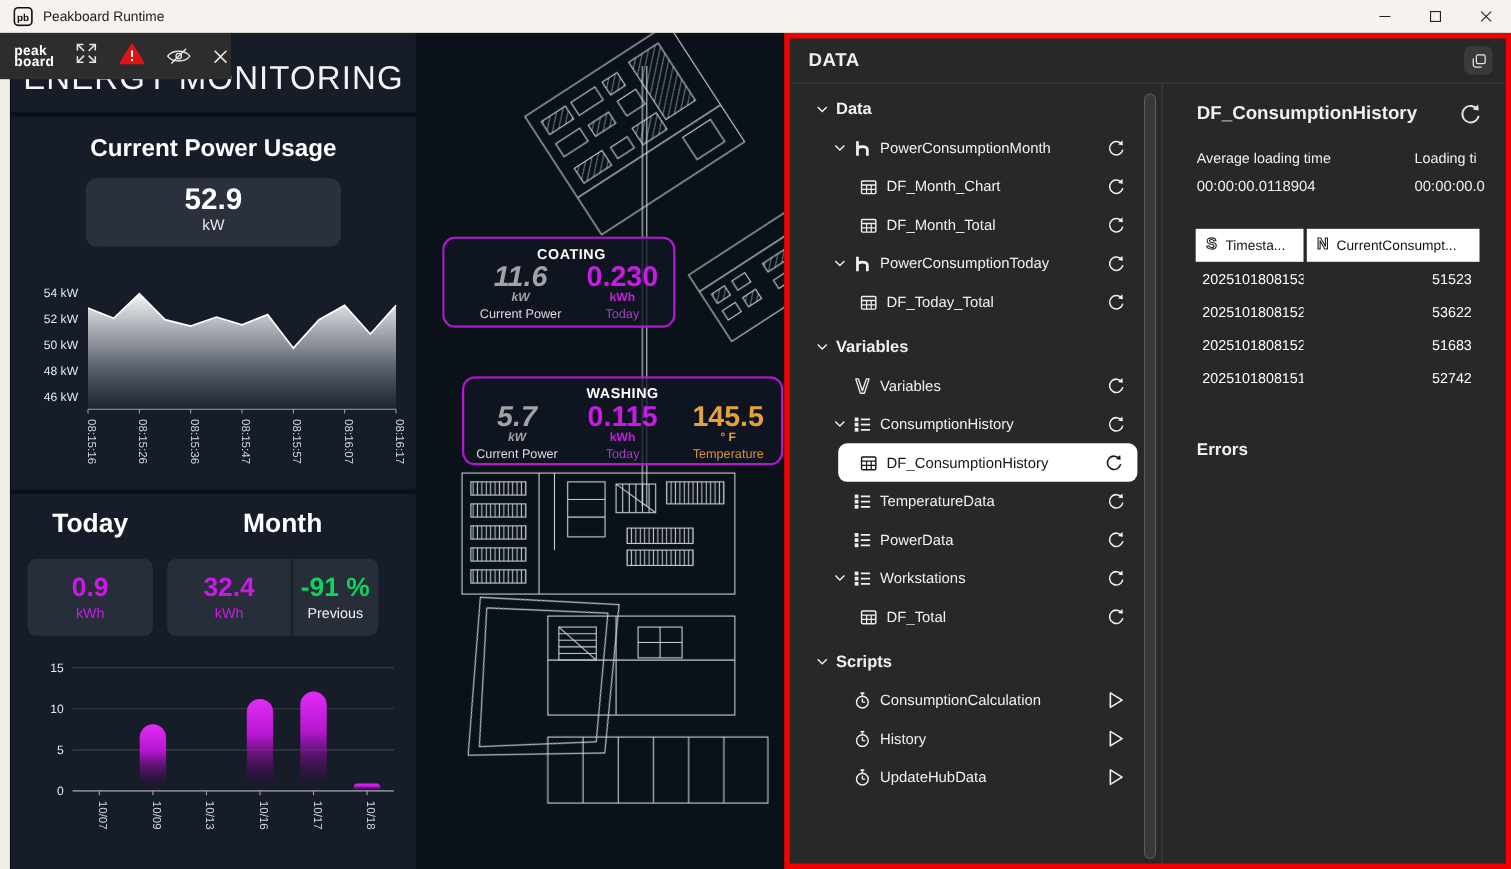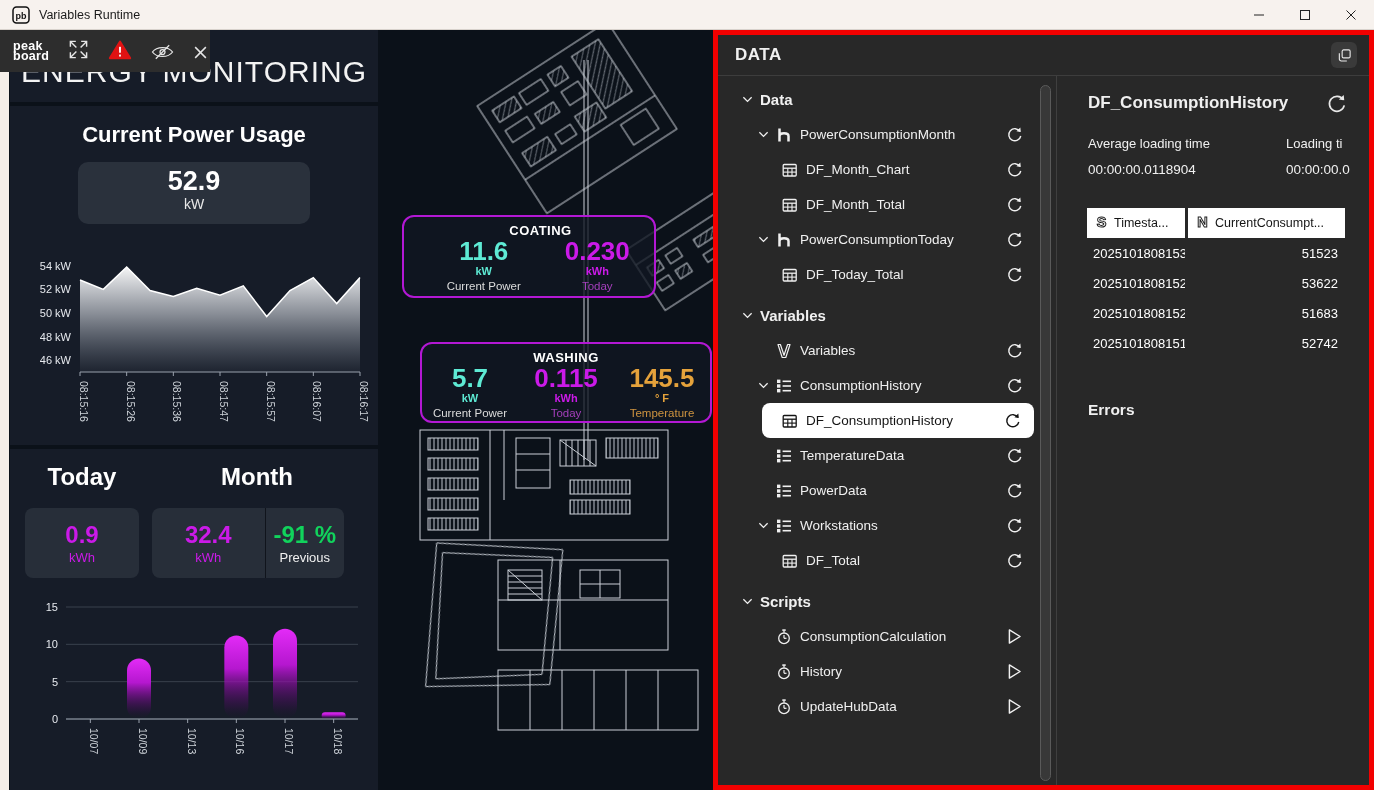--- a/index.html
+++ b/index.html
@@ -47,29 +47,29 @@
   .bigval { font-size:24px; font-weight:700; line-height:26px; }
   .smunit { font-size:13px; margin-top:2px; }
   .magenta { color:var(--magenta); }
   .green { color:var(--green); }
   .whitetxt { color:#f0f0f0; }
   #barChart { position:absolute; left:8px; top:140px; width:352px; height:185px; }
 
   
   .machine-card { position:absolute; background:rgba(17,23,34,0.78); border:2px solid var(--cardborder);
                   border-radius:12px; color:#fff; }
-  .coating { left:402px; top:185px; width:254px; height:83px;padding-left:23px; }
+  .coating { left:402px; top:185px; width:212px; height:83px;padding-left:23px; }
   .washing { left:420px; top:312px; width:292px; height:81px; }
   .mc-title { text-align:center; font-size:13px; font-weight:700; letter-spacing:.5px; margin-top:6px; }
   .mc-metrics { display:flex; margin-top:0; }
   .metric { flex:1; text-align:center; }
   .m-value { font-size:26px; font-weight:700; line-height:27px; }
   .m-unit { font-size:11px; font-weight:700; line-height:12px; }
   .m-label { font-size:11.5px; margin-top:3px; }
-  .c-white .m-value,.c-white .m-unit { color:#5eead4; } .c-white .m-label { color:#dcdcdc; }
+  .c-white .m-value,.c-white .m-unit { color:#a3a3a3;font-style:italic; } .c-white .m-label { color:#dcdcdc; }
   .c-magenta .m-value,.c-magenta .m-unit { color:var(--magenta); } .c-magenta .m-label { color:#a43fbb; }
   .c-orange .m-value,.c-orange .m-unit { color:var(--orange); } .c-orange .m-label { color:#cf9440; }
 
   
   .runtimebar { position:absolute; left:0; top:0; width:210px; height:42px; background:#2d2d2d;
                 display:flex; align-items:center; color:#e6e6e6; }
   .rb-logo { margin-left:13px; font-size:12.5px; font-weight:700; line-height:10.5px; letter-spacing:.3px; color:#fff; }
   .rb-btn { margin-left:19px; display:inline-flex; align-items:center; justify-content:center; }
   .rb-btn svg { display:block; }
 
@@ -126,21 +126,21 @@
 
 <div class="window">
 
   <div class="titlebar">
     <span class="pbicon">
       <svg viewBox="0 0 18 18">
           <rect x="1" y="1" width="16" height="16" rx="3.5" fill="none" stroke="#111" stroke-width="1.5"></rect>
           <text x="9" y="13" text-anchor="middle" font-size="9" font-weight="700" fill="#111">pb</text>
         </svg>
     </span>
-    <span class="wtitle">Variables Runtime</span>
+    <span class="wtitle">Peakboard Runtime</span>
     <div class="wctrls" id="wctrls">
         <span class="wbtn">
           <svg viewBox="0 0 12 12">
             <line x1="1" y1="6" x2="11" y2="6" stroke="currentColor" stroke-width="1"></line>
           </svg>
         </span>
         <span class="wbtn">
           <svg viewBox="0 0 12 12">
             <rect x="1.5" y="1.5" width="9" height="9" fill="none" stroke="currentColor" stroke-width="1"></rect>
           </svg>

